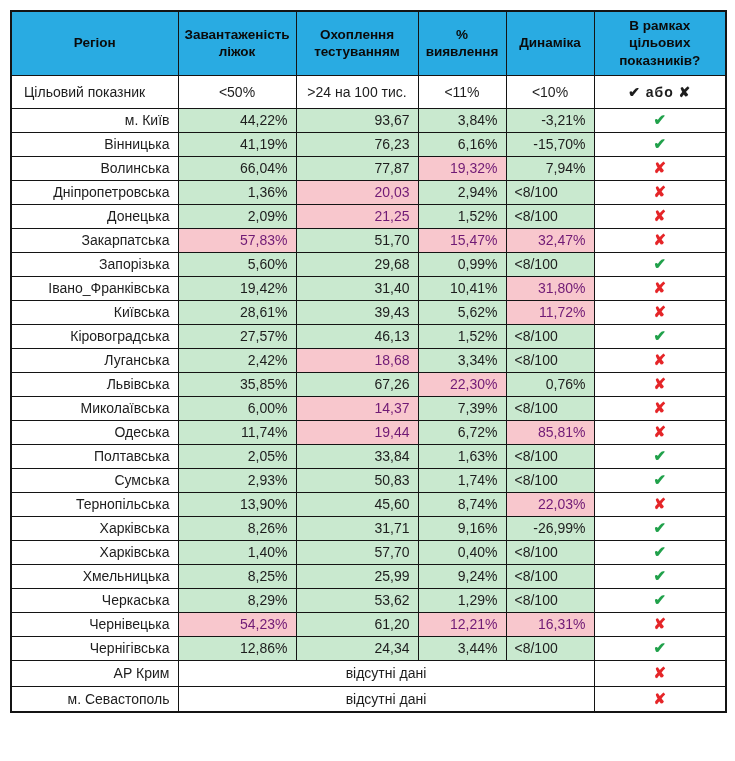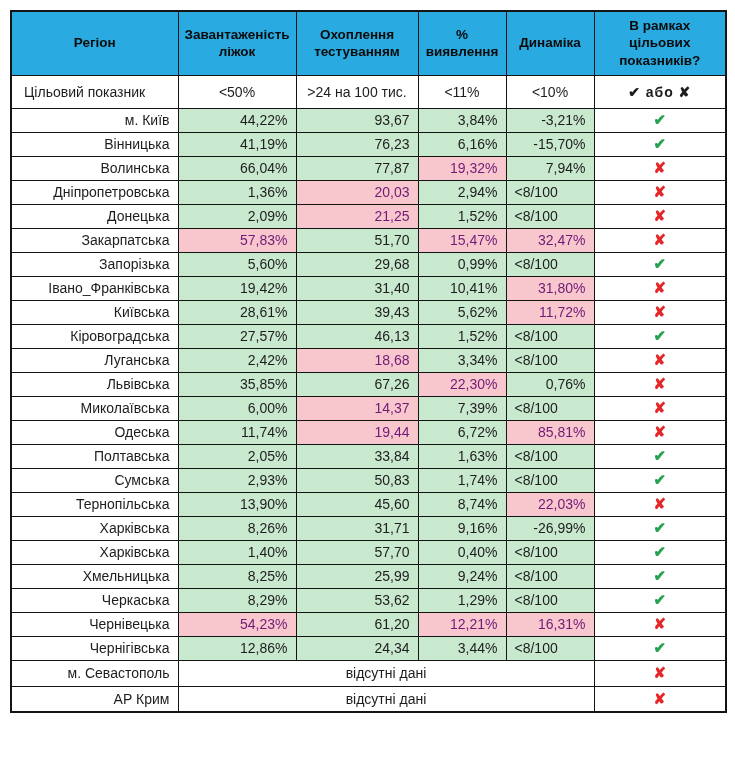--- a/index.html
+++ b/index.html
@@ -262,24 +262,24 @@
         </tr>
         <tr class="data-row">
           <td class="region">Чернігівська</td>
           <td class="val g">12,86%</td>
           <td class="val g">24,34</td>
           <td class="val g">3,44%</td>
           <td class="val g left">&lt;8/100</td>
           <td class="result ok">✔</td>
         </tr>
         <tr class="nodata-row">
+          <td class="region">АР Крим</td>
+          <td colspan="4" class="nodata">відсутні дані</td>
+          <td class="result bad">✘</td>
+        </tr>
+        <tr class="nodata-row">
           <td class="region">м. Севастополь</td>
-          <td colspan="4" class="nodata">відсутні дані</td>
-          <td class="result bad">✘</td>
-        </tr>
-        <tr class="nodata-row">
-          <td class="region">АР Крим</td>
           <td colspan="4" class="nodata">відсутні дані</td>
           <td class="result bad">✘</td>
         </tr>
       </tbody>
   </table>
 </div>
 
 </body></html>

